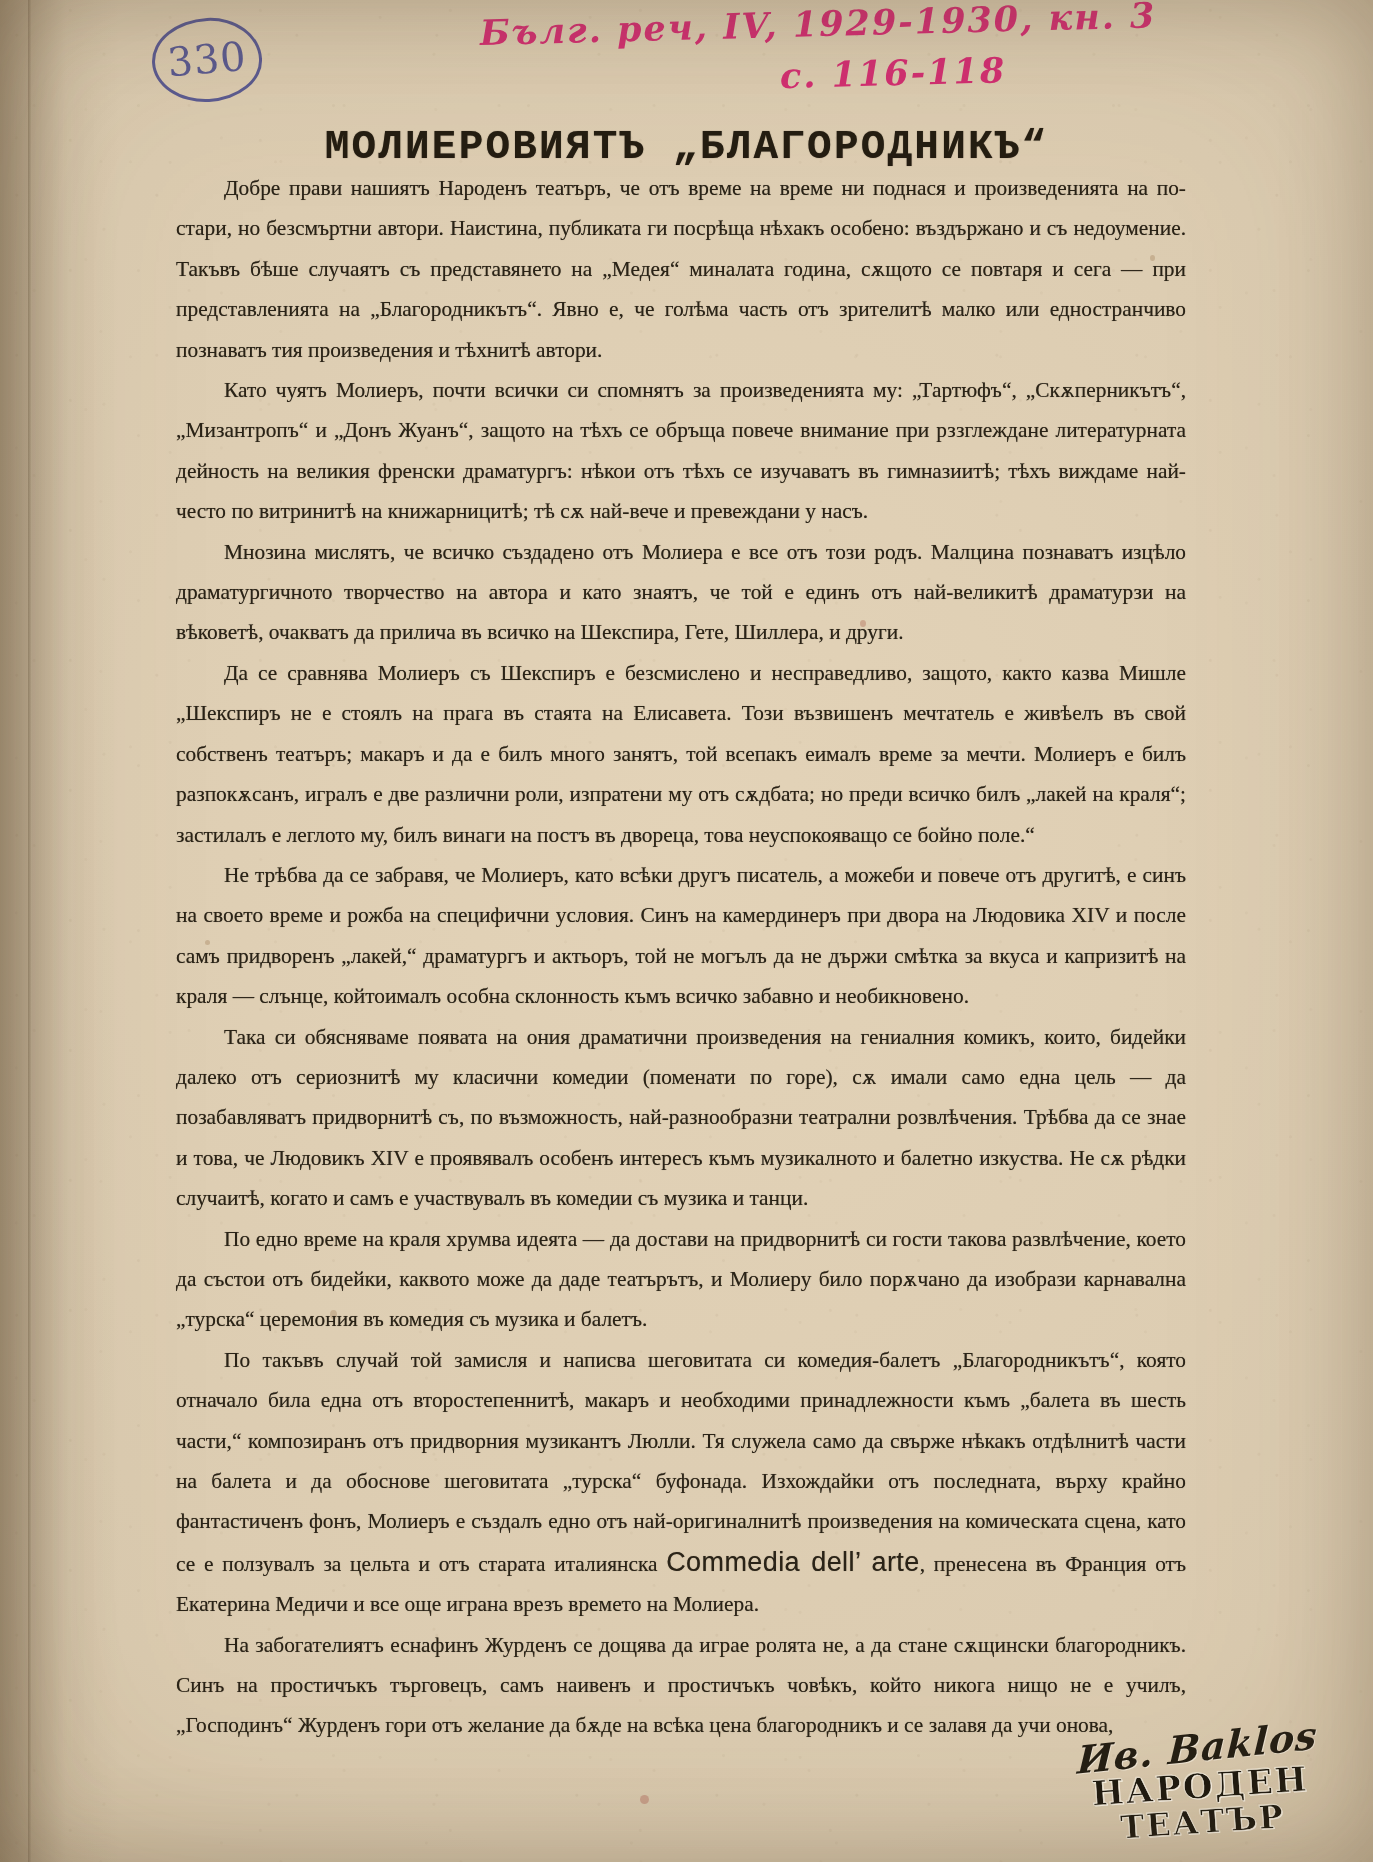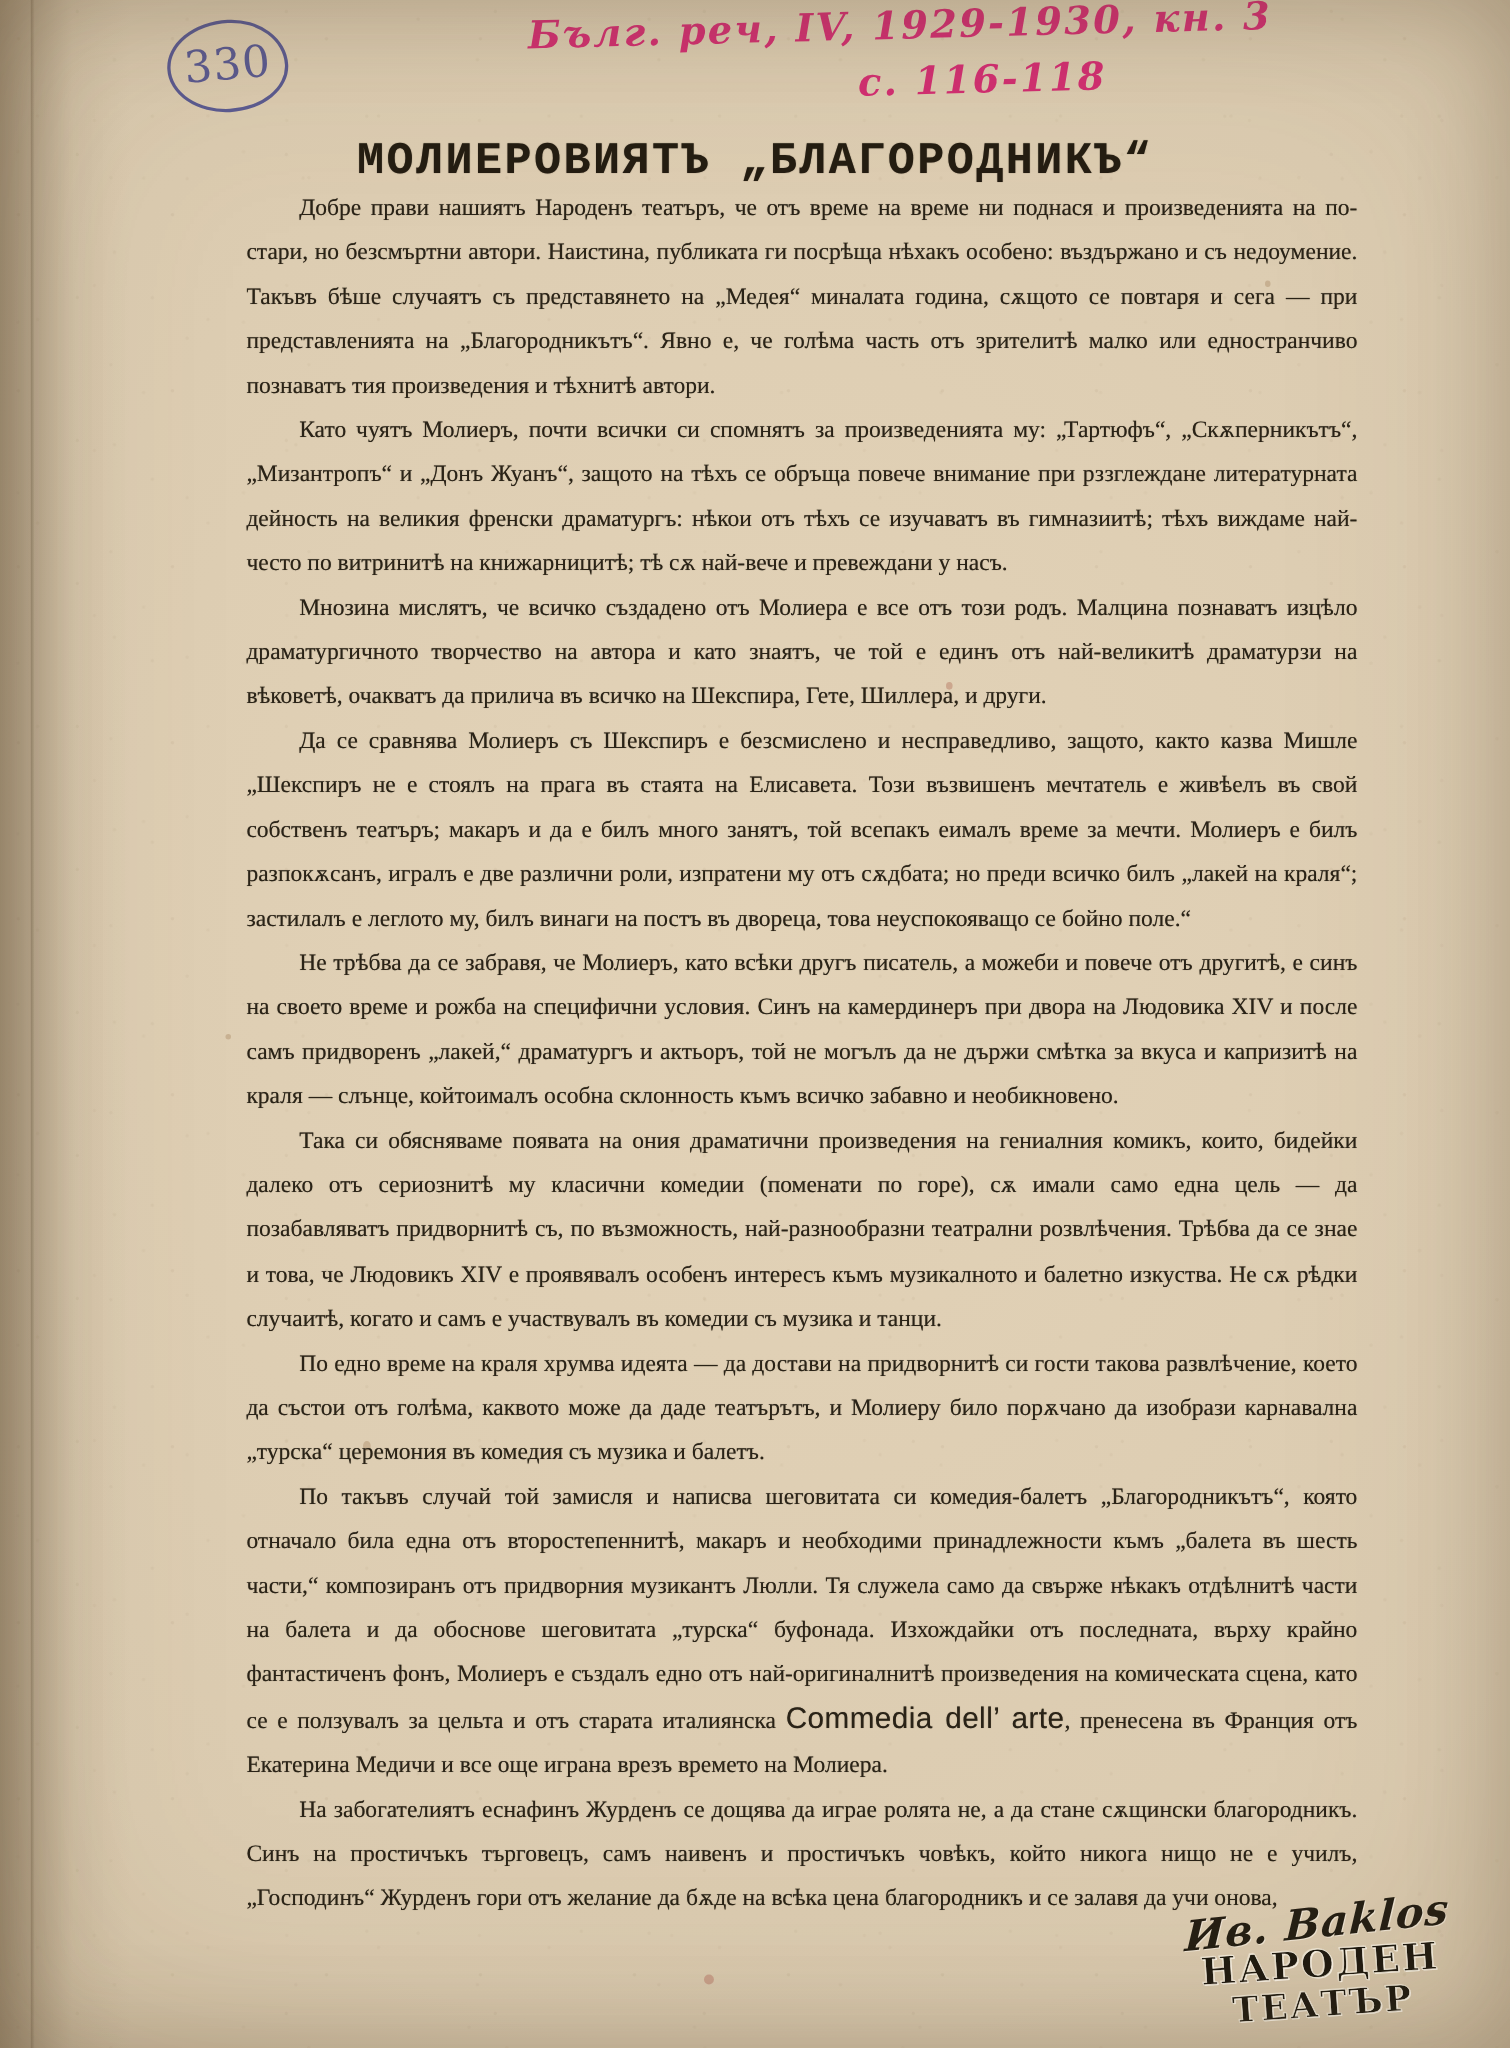--- a/index.html
+++ b/index.html
@@ -139,21 +139,20 @@
     position: absolute;
     left: 176px;
     top: 168px;
     width: 1010px;
     font-size: 21.4px;
     line-height: 40.4px;
     text-align: justify;
     color: #2a2317;
     font-family: "Liberation Serif", "DejaVu Serif", serif;
     text-shadow: 0 0 .7px rgba(40,32,20,.55);
-    margin-left: 48px;
   }
   #body p {
     margin: 0;
     text-indent: 48px;
     text-align: justify;
     text-justify: inter-word;
   }
   #body p.last { text-align: justify; }
 
   .latin {
@@ -266,21 +265,21 @@
 
   <h1 id="title">МОЛИЕРОВИЯТЪ „БЛАГОРОДНИКЪ“</h1>
 
   <div id="body">
       <p>Добре прави нашиятъ Народенъ театъръ, че отъ време на време ни поднася и произведенията на по-стари, но безсмъртни автори. Наистина, публиката ги посрѣща нѣхакъ особено: въздържано и съ недоумение. Такъвъ бѣше случаятъ съ представянето на „Медея“ миналата година, сѫщото се повтаря и сега — при представленията на „Благородникътъ“. Явно е, че голѣма часть отъ зрителитѣ малко или едностранчиво познаватъ тия произведения и тѣхнитѣ автори.</p>
       <p>Като чуятъ Молиеръ, почти всички си спомнятъ за произведенията му: „Тартюфъ“, „Скѫперникътъ“, „Мизантропъ“ и „Донъ Жуанъ“, защото на тѣхъ се обръща повече внимание при рззглеждане литературната дейность на великия френски драматургъ: нѣкои отъ тѣхъ се изучаватъ въ гимназиитѣ; тѣхъ виждаме най-често по витринитѣ на книжарницитѣ; тѣ сѫ най-вече и превеждани у насъ.</p>
       <p>Мнозина мислятъ, че всичко създадено отъ Молиера е все отъ този родъ. Малцина познаватъ изцѣло драматургичното творчество на автора и като знаятъ, че той е единъ отъ най-великитѣ драматурзи на вѣковетѣ, очакватъ да прилича въ всичко на Шекспира, Гете, Шиллера, и други.</p>
       <p>Да се сравнява Молиеръ съ Шекспиръ е безсмислено и несправедливо, защото, както казва Мишле „Шекспиръ не е стоялъ на прага въ стаята на Елисавета. Този възвишенъ мечтатель е живѣелъ въ свой собственъ театъръ; макаръ и да е билъ много занятъ, той всепакъ еималъ време за мечти. Молиеръ е билъ разпокѫсанъ, игралъ е две различни роли, изпратени му отъ сѫдбата; но преди всичко билъ „лакей на краля“; застилалъ е леглото му, билъ винаги на постъ въ двореца, това неуспокояващо се бойно поле.“</p>
       <p>Не трѣбва да се забравя, че Молиеръ, като всѣки другъ писатель, а можеби и повече отъ другитѣ, е синъ на своето време и рожба на специфични условия. Синъ на камердинеръ при двора на Людовика XIV и после самъ придворенъ „лакей,“ драматургъ и актьоръ, той не могълъ да не държи смѣтка за вкуса и капризитѣ на краля — слънце, койтоималъ особна склонность къмъ всичко забавно и необикновено.</p>
       <p>Така си обясняваме появата на ония драматични произведения на гениалния комикъ, които, бидейки далеко отъ сериознитѣ му класични комедии (поменати по горе), сѫ имали само една цель — да позабавляватъ придворнитѣ съ, по възможность, най-разнообразни театрални розвлѣчения. Трѣбва да се знае и това, че Людовикъ XIV е проявявалъ особенъ интересъ къмъ музикалното и балетно изкуства. Не сѫ рѣдки случаитѣ, когато и самъ е участвувалъ въ комедии съ музика и танци.</p>
-      <p>По едно време на краля хрумва идеята — да достави на придворнитѣ си гости такова развлѣчение, което да състои отъ голѣма, каквото може да даде театърътъ, и Молиеру било порѫчано да изобрази карнавална „турска“ церемония въ комедия съ музика и балетъ.</p>
+      <p>По едно време на краля хрумва идеята — да достави на придворнитѣ си гости такова развлѣчение, което да състои отъ бидейки, каквото може да даде театърътъ, и Молиеру било порѫчано да изобрази карнавална „турска“ церемония въ комедия съ музика и балетъ.</p>
       <p>По такъвъ случай той замисля и написва шеговитата си комедия-балетъ „Благородникътъ“, която отначало била една отъ второстепеннитѣ, макаръ и необходими принадлежности къмъ „балета въ шесть части,“ композиранъ отъ придворния музикантъ Люлли. Тя служела само да свърже нѣкакъ отдѣлнитѣ части на балета и да обоснове шеговитата „турска“ буфонада. Изхождайки отъ последната, върху крайно фантастиченъ фонъ, Молиеръ е създалъ едно отъ най-оригиналнитѣ произведения на комическата сцена, като се е ползувалъ за цельта и отъ старата италиянска <span class="latin">Commedia dell’ arte</span>, пренесена въ Франция отъ Екатерина Медичи и все още играна врезъ времето на Молиера.</p>
       <p class="last">На забогателиятъ еснафинъ Журденъ се дощява да играе ролята не, а да стане сѫщински благородникъ. Синъ на простичъкъ търговецъ, самъ наивенъ и простичъкъ човѣкъ, който никога нищо не е училъ, „Господинъ“ Журденъ гори отъ желание да бѫде на всѣка цена благородникъ и се залавя да учи онова,</p>
     </div>
 
 
   <div id="stamp">
     <div id="stamp-signature">Ив. Ваklos</div>
     <div id="stamp-line1">НАРОДЕН</div>
     <div id="stamp-line2">ТЕАТЪР</div>
   </div>

